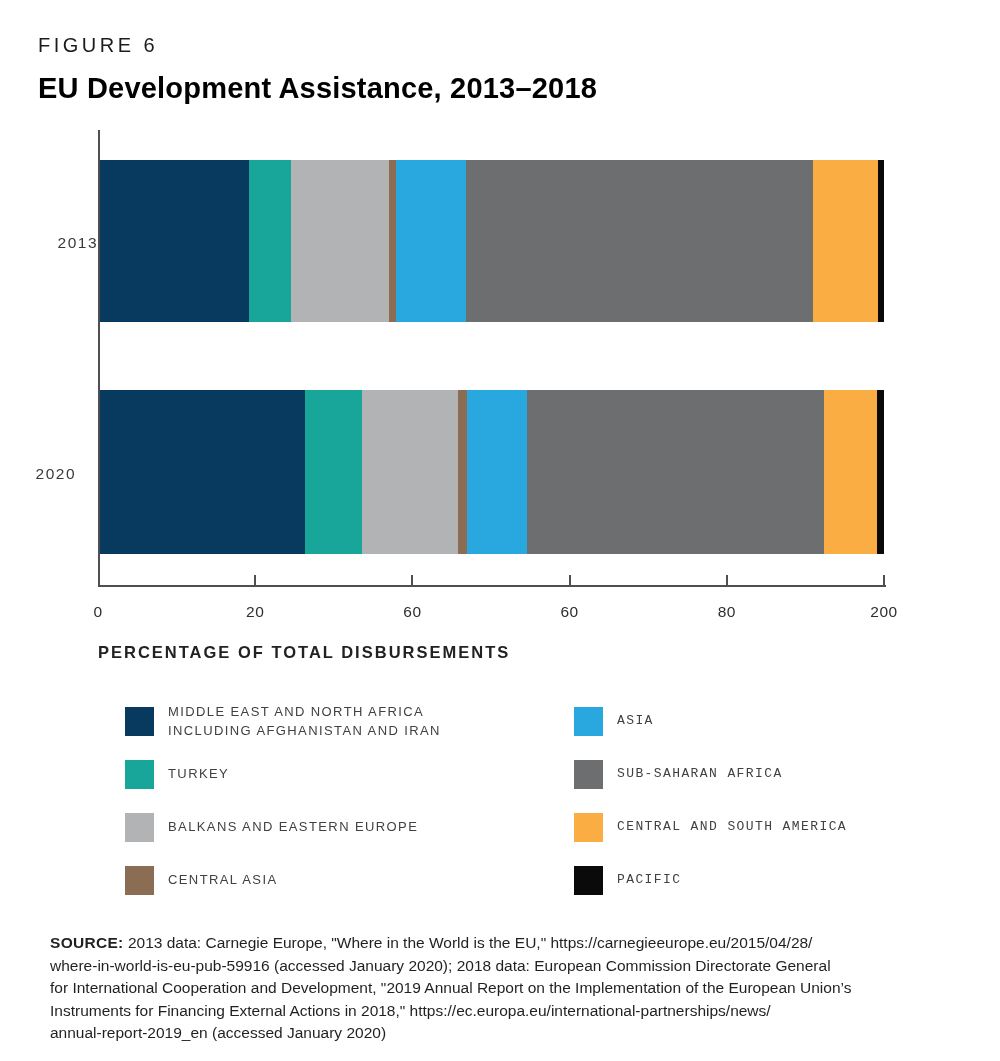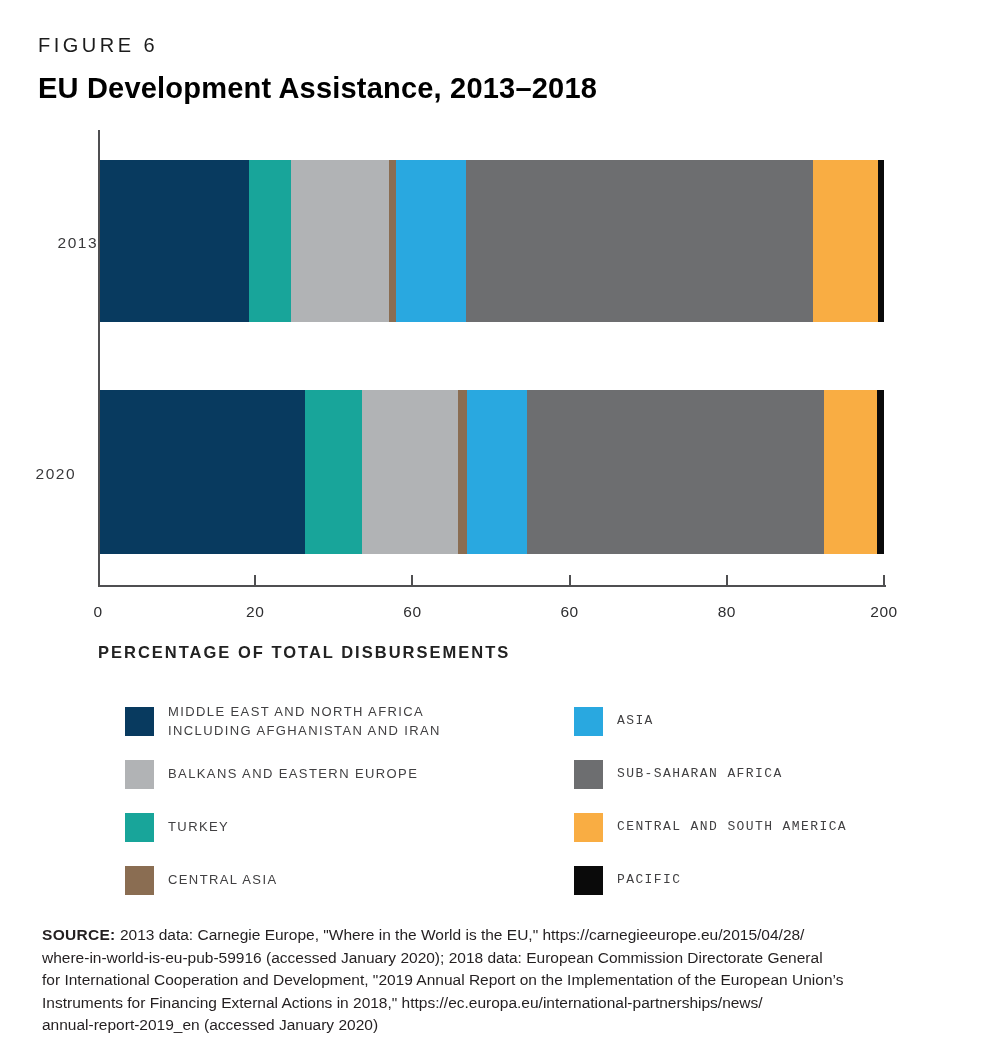--- a/index.html
+++ b/index.html
@@ -31,21 +31,21 @@
   
   .legend-col{position:absolute;top:707px;display:flex;flex-direction:column;gap:24px;}
   #legend-col-left{left:125px;} #legend-col-right{left:574px;font-family:Liberation Mono, monospace;}
   .legend-item{display:flex;align-items:center;gap:14px;height:29px;}
   .legend-swatch{width:29px;height:29px;flex:0 0 auto;}
   .legend-label{font-size:13px;letter-spacing:1.4px;line-height:18.5px;
                 color:#414042;white-space:pre-line;}
 
   
   .source{left:38px;top:920px;width:950px;font-size:15.5px;line-height:22.5px;
-          color:#231f20;white-space:pre-line;margin:4px;}
+          color:#231f20;white-space:pre-line;margin:12px;}
   .source b{font-weight:700;letter-spacing:.3px;}
 </style>
 </head>
 <body>
 
 <div class="abs fig-label">FIGURE 6</div>
 <div class="abs fig-title">EU Development Assistance, 2013–2018</div>
 
 <div>
   <div class="abs y-axis"></div>
@@ -92,26 +92,26 @@
   <div class="abs axis-title">PERCENTAGE OF TOTAL DISBURSEMENTS</div>
 </div>
 
 <div class="legend-col" id="legend-col-left">
     <div class="legend-item">
       <div class="legend-swatch" style="background: rgb(8, 58, 95);"></div>
       <div class="legend-label">MIDDLE EAST AND NORTH AFRICA
 INCLUDING AFGHANISTAN AND IRAN</div>
     </div>
     <div class="legend-item">
+      <div class="legend-swatch" style="background: rgb(24, 165, 154);"></div>
+      <div class="legend-label">TURKEY</div>
+    </div>
+    <div class="legend-item">
       <div class="legend-swatch" style="background: rgb(177, 179, 181);"></div>
       <div class="legend-label">BALKANS AND EASTERN EUROPE</div>
-    </div>
-    <div class="legend-item">
-      <div class="legend-swatch" style="background: rgb(24, 165, 154);"></div>
-      <div class="legend-label">TURKEY</div>
     </div>
     <div class="legend-item">
       <div class="legend-swatch" style="background: rgb(138, 109, 82);"></div>
       <div class="legend-label">CENTRAL ASIA</div>
     </div>
   </div>
 <div class="legend-col" id="legend-col-right">
     <div class="legend-item">
       <div class="legend-swatch" style="background: rgb(41, 168, 224);"></div>
       <div class="legend-label">ASIA</div>

